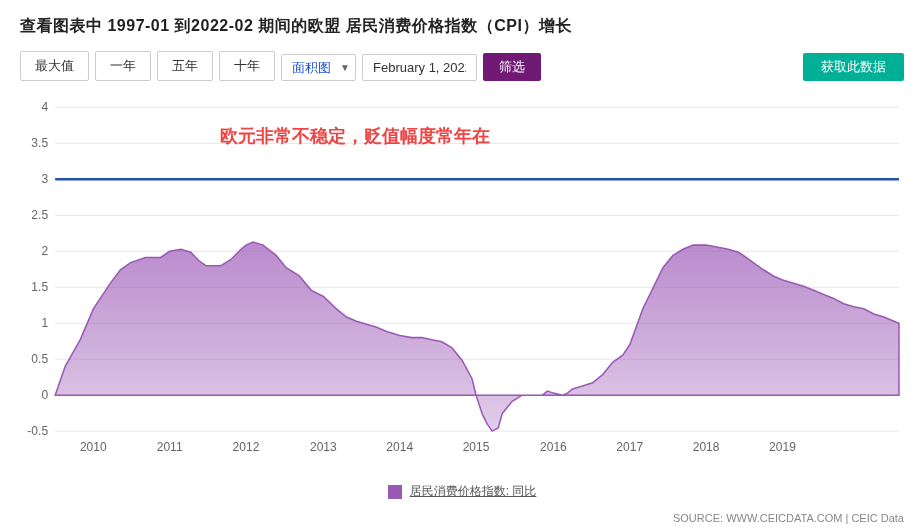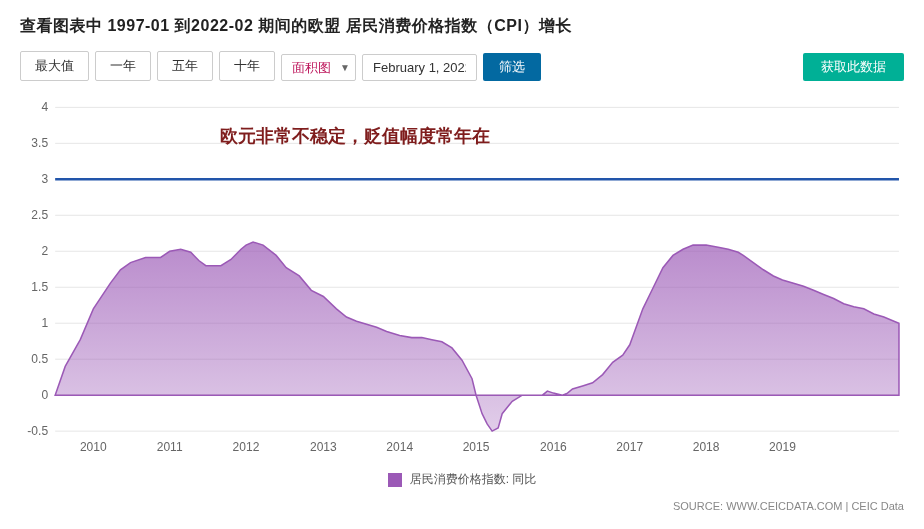--- a/index.html
+++ b/index.html
@@ -43,21 +43,21 @@
     .select-wrap {
       position: relative;
       display: inline-flex;
       align-items: center;
     }
     .chart-type-select {
       padding: 5px 24px 5px 10px;
       border: 1px solid #ccc;
       background: #fff;
       font-size: 13px;
-      color: #be185d;
+      color: #1d4ed8;
       cursor: pointer;
       border-radius: 2px;
       appearance: none;
       -webkit-appearance: none;
     }
     .select-arrow {
       position: absolute;
       right: 6px;
       pointer-events: none;
       font-size: 10px;
@@ -66,21 +66,21 @@
     .date-input {
       padding: 5px 10px;
       border: 1px solid #ccc;
       font-size: 13px;
       color: #333;
       border-radius: 2px;
       width: 115px;
     }
     .btn-filter {
       padding: 5px 16px;
-      background: #0369a1;
+      background: #701a75;
       color: #fff;
       border: none;
       font-size: 13px;
       cursor: pointer;
       border-radius: 2px;
     }
     .btn-get-data {
       padding: 5px 18px;
       background: #00b096;
       color: #fff;
@@ -97,34 +97,35 @@
       margin-top: 4px;
     }
     .chart-svg {
       width: 100%;
       height: 100%;
     }
     .annotation-text {
       position: absolute;
       top: 30px;
       left: 200px;
-      color: #7f1d1d;
+      color: #ef4444;
       font-size: 18px;
       font-weight: bold;
       line-height: 1.5;
       pointer-events: none;
     }
     .legend-area {
       display: flex;
       justify-content: center;
       align-items: center;
       gap: 8px;
-      margin-top: 8px;
+      margin-top: 20px;
       font-size: 12px;
       color: #555;
+      text-decoration: underline;
     }
     .legend-color {
       width: 14px;
       height: 14px;
       background: #9b59b6;
       display: inline-block;
       flex-shrink: 0;
     }
     .source-text {
       text-align: right;

